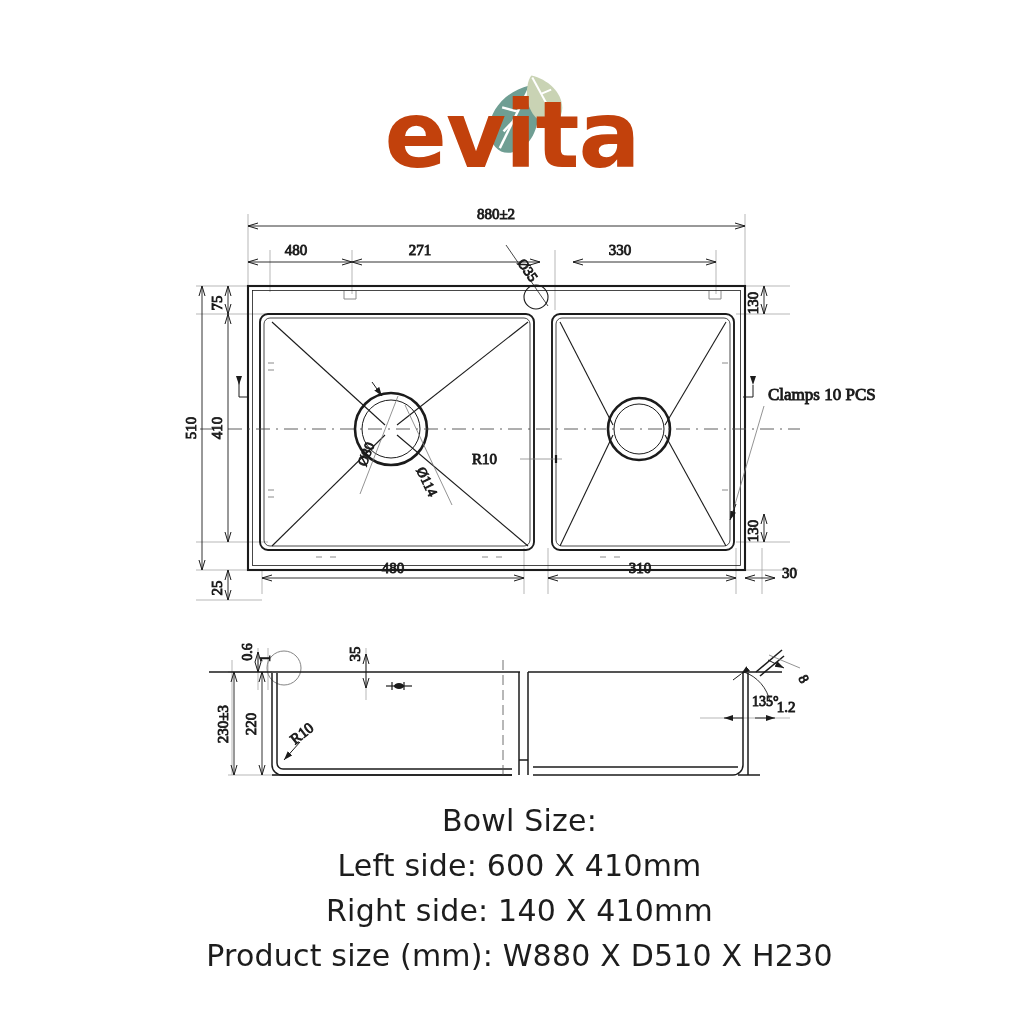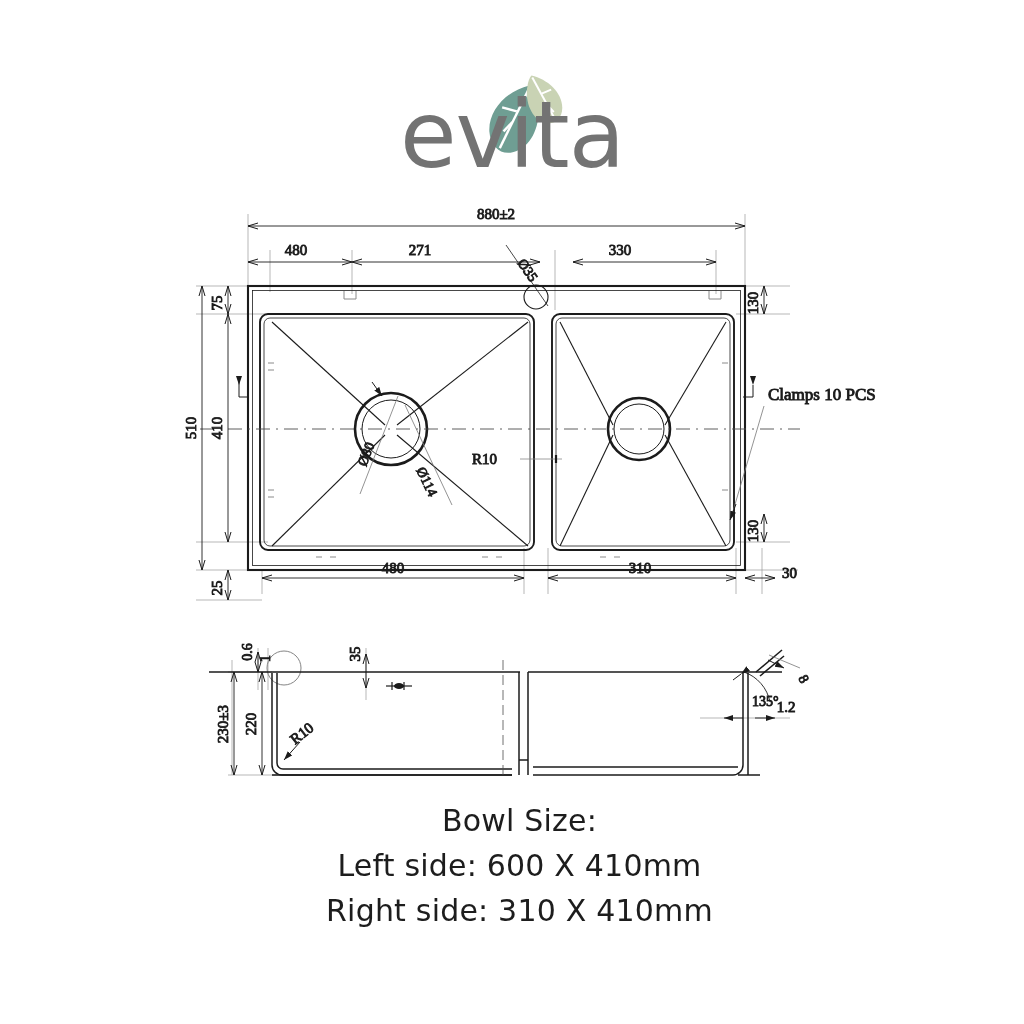--- a/index.html
+++ b/index.html
@@ -12,22 +12,22 @@
   #stage{position:absolute;inset:0;width:1024px;height:1024px;}
 
   
   #logo-block{position:absolute;left:0;top:34px;width:1024px;height:140px;}
   #logo-wordmark{
     position:absolute;left:0;top:56px;width:1024px;
     text-align:center;
     font-family:"DejaVu Sans", sans-serif;
     font-size:92px;line-height:92px;
     letter-spacing:-1px;
-    font-weight:400;
-    color:#737373;
+    font-weight:700;
+    color:#c2410c;
   }
   #leaf-big,#leaf-small{position:absolute;}
   #leaf-big{left:482px;top:50px;}
   #leaf-small{left:523px;top:40px;}
 
   
   #drawing{position:absolute;left:0;top:0;width:1024px;height:1024px;}
   text{font-family:"Liberation Serif", serif;fill:#1b1b1b;}
 
   
@@ -303,16 +303,17 @@
 
       <line x1="724" y1="718" x2="743" y2="718" marker-start="url(#arL)"></line>
       <line x1="755" y1="718" x2="775" y2="718" marker-end="url(#ar)"></line>
       <text x="786" y="712" font-size="15" text-anchor="middle">1.2</text>
     </g>
   </svg>
 
   <div id="spec-block">
     <div class="spec-line">Bowl Size:</div>
     <div class="spec-line">Left side: 600 X 410mm</div>
-    <div class="spec-line">Right side: 310 X 410mm</div>
+    <div class="spec-line">Right side: 140 X 410mm</div>
+    <div class="spec-line">Product size (mm): W880 X D510 X H230</div>
   </div>
 
 </div>
 
 </body></html>

